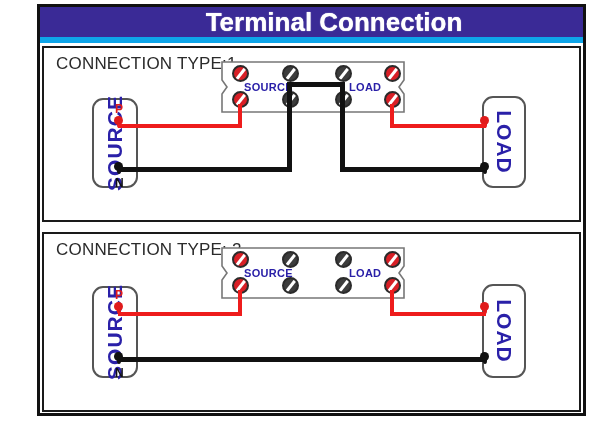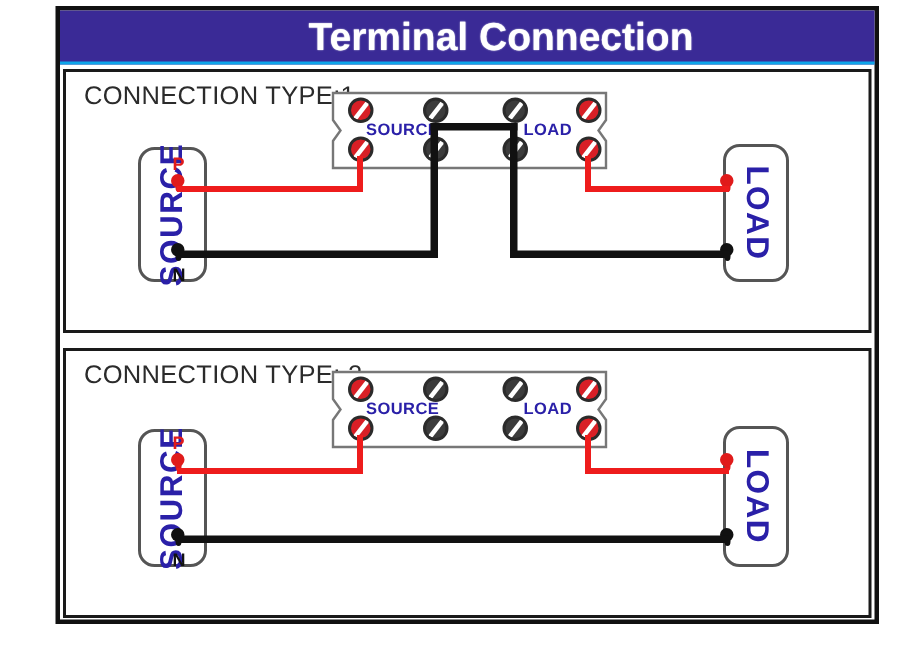--- a/index.html
+++ b/index.html
@@ -30,21 +30,21 @@
   
   .title-bar {
     position: absolute;
     left: 40px; top: 7px;
     width: 543px; height: 36px;
     background: #3a2a96;
     box-sizing: border-box;
     display: flex;
     align-items: center;
     justify-content: center;
-    border-bottom: 2px solid #0ea5e9;
+    border-bottom: 6px solid #0ea5e9;
     padding-left: 45px;
   }
   .title-text {
     color: #ffffff;
     font-size: 26px;
     font-weight: bold;
     letter-spacing: 0px;
     font-family: "Liberation Sans", sans-serif;
     text-shadow: 0 0 1px #ffffff;
     line-height: 1;

